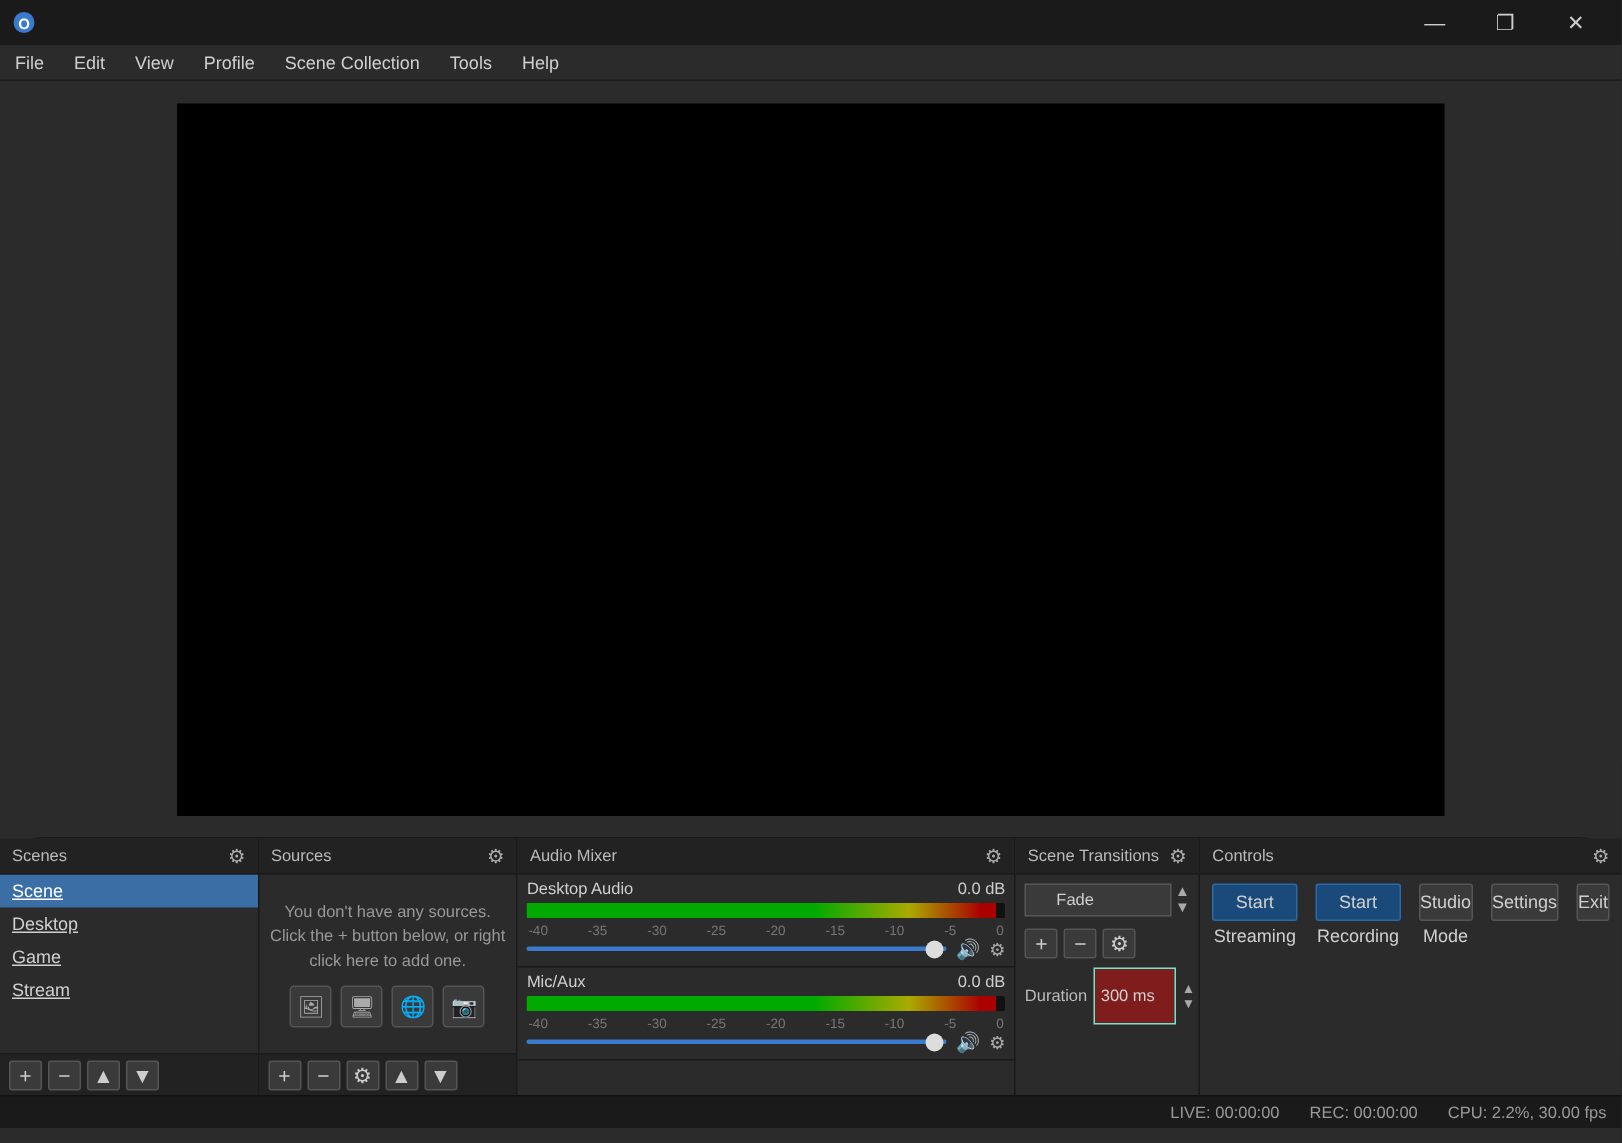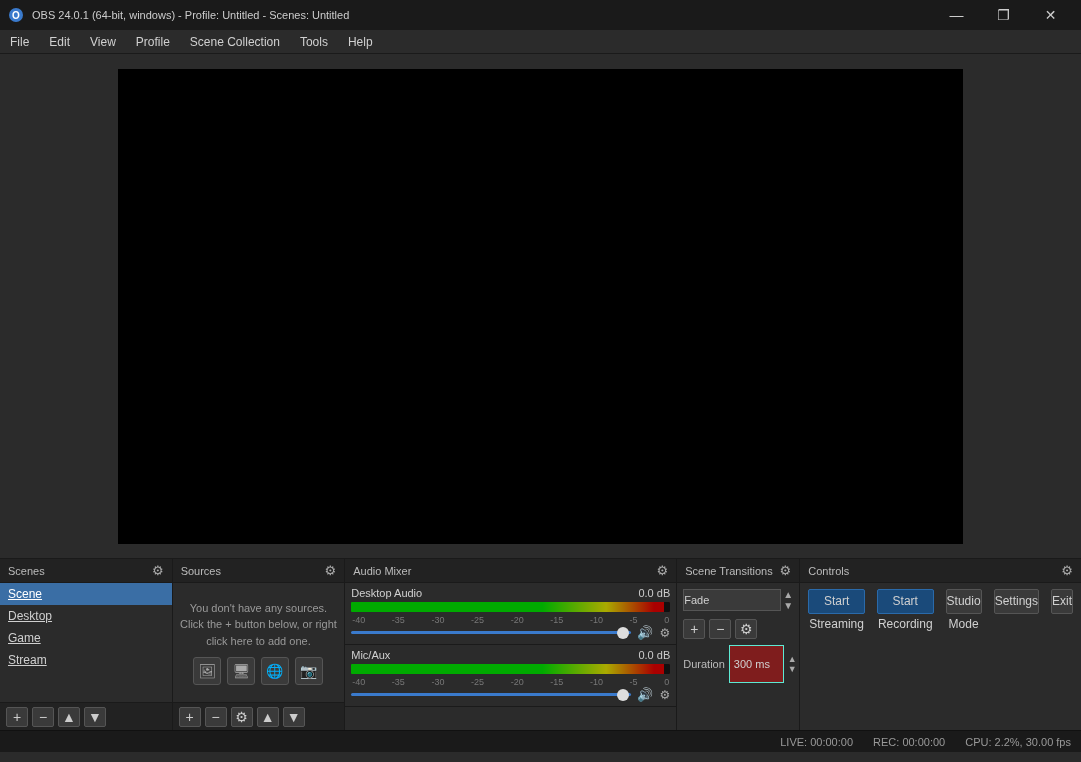--- a/index.html
+++ b/index.html
@@ -82,20 +82,21 @@
       height: 475px;
       background: #000;
     }
 
     
     #bottom-panels {
       height: 172px;
       display: flex;
       background: #2b2b2b;
       border-top: 1px solid #1a1a1a;
+      border-radius: 29px;
     }
 
     .panel {
       display: flex;
       flex-direction: column;
       border-right: 1px solid #1a1a1a;
     }
 
     .panel-header {
       height: 24px;
@@ -278,21 +279,21 @@
       align-items: center;
       padding: 6px;
       gap: 2px;
     }
     .transition-select {
       flex: 1;
       background: #3a3a3a;
       border: 1px solid #555;
       color: #d0d0d0;
       font-size: 11px;
-      padding: 2px 0;
+      padding: 2px 20px;
       height: 22px;
       appearance: none;
       cursor: pointer;
     }
     .transition-arrow {
       display: flex;
       flex-direction: column;
       cursor: pointer;
       color: #aaa;
       font-size: 10px;
@@ -375,21 +376,20 @@
   </style>
 </head>
 <body>
 
 <div id="titlebar">
   <div id="titlebar-left">
     <svg id="titlebar-icon" viewBox="0 0 16 16">
       <circle cx="8" cy="8" r="7" fill="#3a7acc"></circle>
       <text x="8" y="12" text-anchor="middle" font-size="10" fill="#fff" font-weight="bold">O</text>
     </svg>
-    <span id="titlebar-title">OBS 24.0.1 (64-bit, windows) - Profile: Untitled - Scenes: Untitled</span>
   </div>
   <div id="titlebar-controls">
     <button class="title-btn">—</button>
     <button class="title-btn">❐</button>
     <button class="title-btn close">✕</button>
   </div>
 </div>
 
 <div id="menubar">
   <div class="menu-item">File</div>

